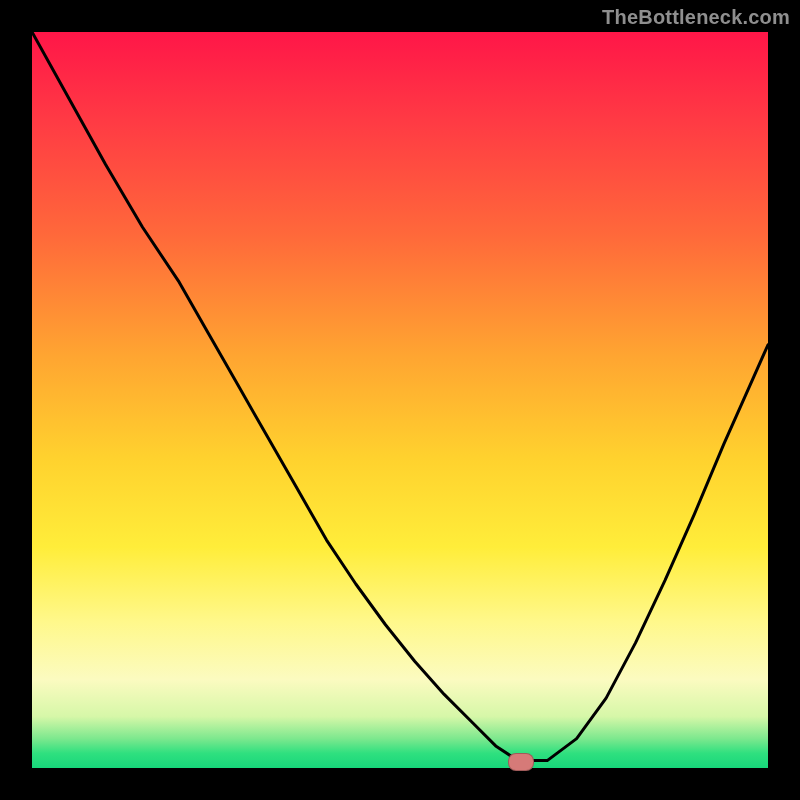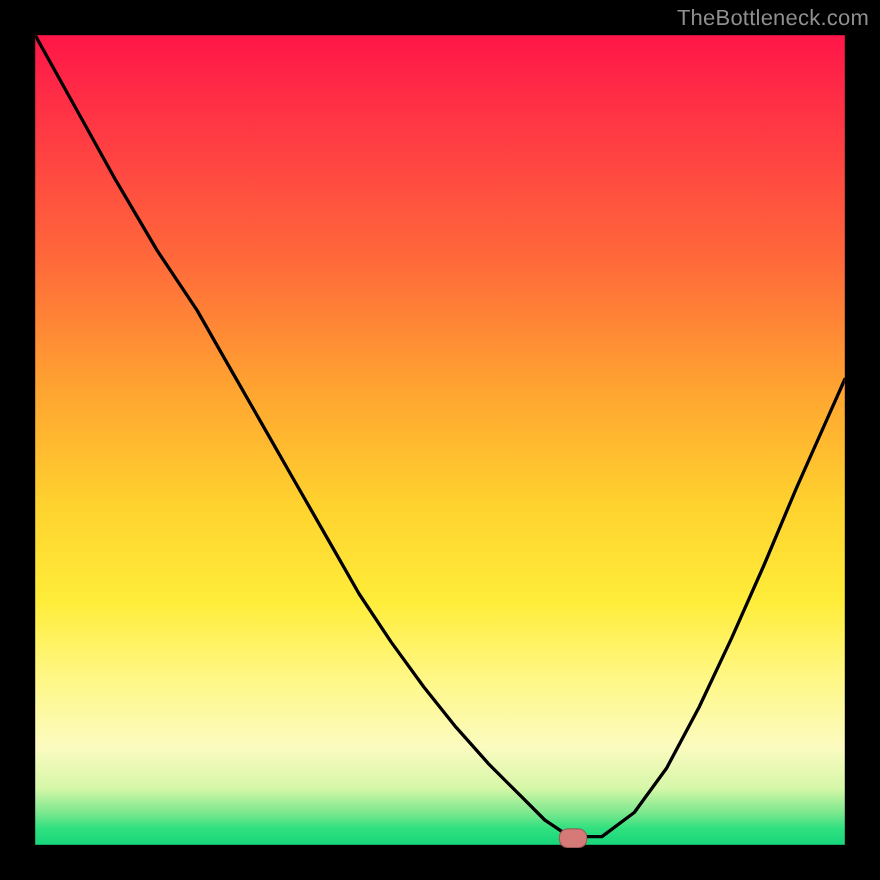--- a/index.html
+++ b/index.html
@@ -37,21 +37,21 @@
       #2fe07f 98%,
       #17d67a 100%
     );
   }
   .watermark {
     position: absolute;
     top: 6px;
     right: 10px;
     font-family: Arial, Helvetica, sans-serif;
     font-size: 20px;
-    font-weight: 400;
+    font-weight: 700;
     color: #8f8f8f;
     letter-spacing: 0.2px;
     user-select: none;
   }
   svg.curve {
     position: absolute;
     left: 0;
     top: 0;
     width: 736px;
     height: 736px;

